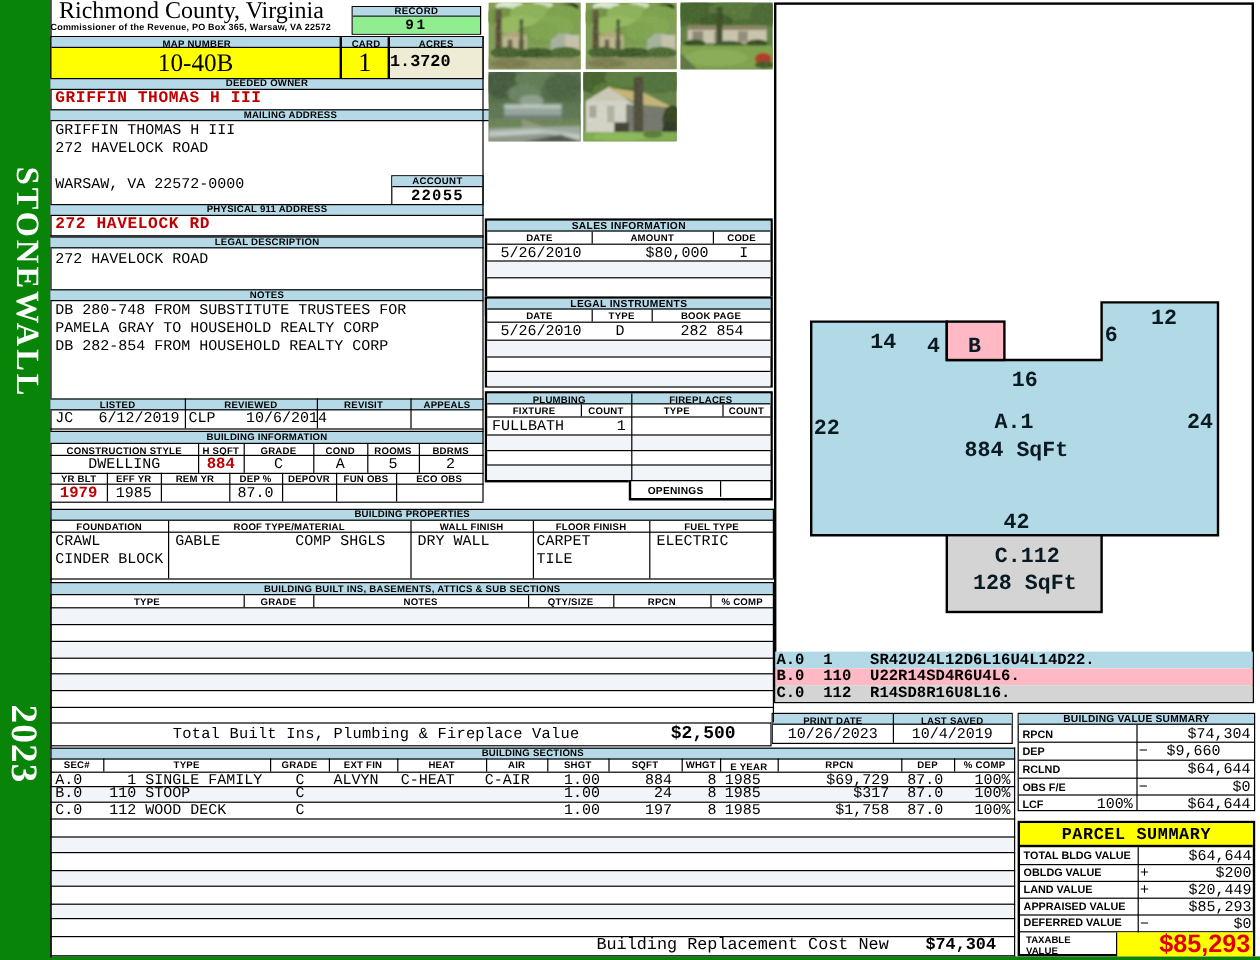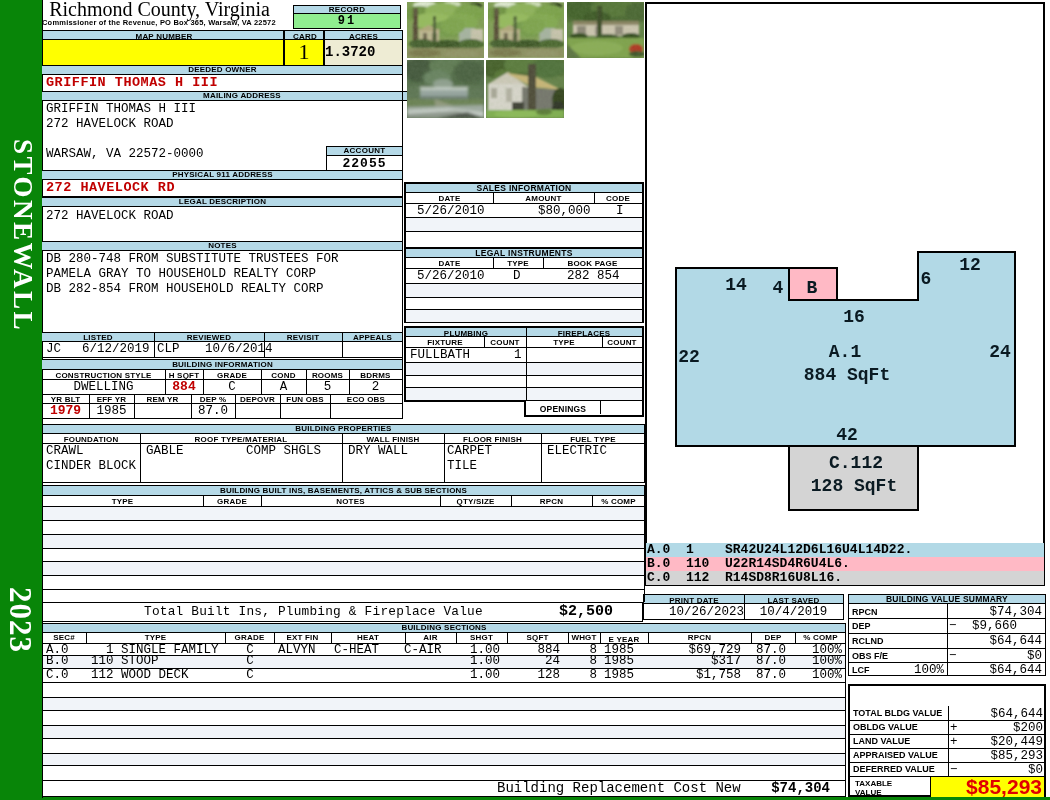--- a/index.html
+++ b/index.html
@@ -32,20 +32,21 @@
 
 <div class="a" style="left:42px;top:30px;width:361px;height:36px;border:1px solid #000">
  <div style="position:absolute;left:0;top:0;width:359px;height:9px;background:#b5d9e7;border-bottom:1px solid #000"></div>
  <div style="position:absolute;left:0;top:9px;width:282px;height:25px;background:#ffff00"></div>
  <div style="position:absolute;left:282px;top:9px;width:77px;height:25px;background:#eeecd4"></div>
  <div class="sl" style="left:0;top:1px;width:242px">MAP NUMBER</div>
  <div class="sl" style="left:242px;top:1px;width:40px">CARD</div>
  <div class="sl" style="left:282px;top:1px;width:77px">ACRES</div>
  <div style="position:absolute;left:240px;top:0;width:2px;height:34px;background:#000"></div>
  <div style="position:absolute;left:280px;top:0;width:2px;height:34px;background:#000"></div>
+ <div style="position:absolute;left:0;top:8px;width:240px;height:26px;font:21px 'Liberation Serif',serif;text-align:center;line-height:26px">10-40B</div>
  <div style="position:absolute;left:240px;top:8px;width:42px;height:26px;font:22px 'Liberation Serif',serif;text-align:center;line-height:26px">1</div>
  <div style="position:absolute;left:282px;top:8px;width:77px;height:26px;font:bold 14px 'Liberation Mono';line-height:26px">1.3720</div>
 </div>
 
 <div class="hd" style="left:42px;top:65px;width:361px;height:10px;line-height:8px">DEEDED OWNER</div>
 <div class="mb red" style="left:46px;top:75px;font-size:13.5px;line-height:16px;letter-spacing:.5px">GRIFFIN THOMAS H III</div>
 
 <div class="hd" style="left:42px;top:91px;width:400px;height:10px;line-height:8px">MAILING ADDRESS</div>
 <div class="m" style="left:46px;top:102px;line-height:15px">GRIFFIN THOMAS H III<br>272 HAVELOCK ROAD<br><br>WARSAW, VA 22572-0000</div>
 <div class="a" style="left:326px;top:146px;width:77px;height:25px;border:1px solid #000;background:#fff">
@@ -274,21 +275,21 @@
 <div class="m" style="left:42px;top:655px;width:518px;text-align:right;line-height:13px">24</div>
 <div class="m" style="left:42px;top:655px;width:555px;text-align:right;line-height:13px">8</div>
 <div class="m" style="left:604px;top:655px;line-height:13px">1985</div>
 <div class="m" style="left:42px;top:655px;width:699px;text-align:right;line-height:13px">$317</div>
 <div class="m" style="left:42px;top:655px;width:744px;text-align:right;line-height:13px">87.0</div>
 <div class="m" style="left:42px;top:655px;width:800px;text-align:right;line-height:13px">100%</div>
 <div class="hl" style="left:42px;top:668px;width:804px"></div>
 <div class="m" style="left:46px;top:668px;line-height:14px">C.0   112 WOOD DECK</div>
 <div class="m" style="left:228px;top:668px;width:44px;text-align:center;line-height:14px">C</div>
 <div class="m" style="left:42px;top:668px;width:458px;text-align:right;line-height:14px">1.00</div>
-<div class="m" style="left:42px;top:668px;width:518px;text-align:right;line-height:14px">128</div>
+<div class="m" style="left:42px;top:668px;width:518px;text-align:right;line-height:14px">197</div>
 <div class="m" style="left:42px;top:668px;width:555px;text-align:right;line-height:14px">8</div>
 <div class="m" style="left:604px;top:668px;line-height:14px">1985</div>
 <div class="m" style="left:42px;top:668px;width:699px;text-align:right;line-height:14px">$1,758</div>
 <div class="m" style="left:42px;top:668px;width:744px;text-align:right;line-height:14px">87.0</div>
 <div class="m" style="left:42px;top:668px;width:800px;text-align:right;line-height:14px">100%</div>
 <div class="hl" style="left:42px;top:682px;width:804px"></div>
 <div class="st" style="left:43px;top:697px;width:802px;height:13px"></div>
 <div class="st" style="left:43px;top:725px;width:802px;height:13px"></div>
 <div class="st" style="left:43px;top:753px;width:802px;height:12px"></div>
 <div class="hl" style="left:42px;top:697px;width:804px"></div>
@@ -330,21 +331,21 @@
 <div class="a" style="left:646px;top:571px;width:398px;height:14px;background:#d4d4d4"></div>
 <div class="mb" style="left:647px;top:543px;font-size:13px;line-height:14px">A.0  1    SR42U24L12D6L16U4L14D22.</div>
 <div class="mb" style="left:647px;top:557px;font-size:13px;line-height:14px">B.0  110  U22R14SD4R6U4L6.</div>
 <div class="mb" style="left:647px;top:571px;font-size:13px;line-height:14px">C.0  112  R14SD8R16U8L16.</div>
 
 <div class="bx" style="left:643px;top:594px;width:201px;height:26px;border-width:1px">
  <div style="position:absolute;left:0;top:0;width:199px;height:9px;background:#b5d9e7;border-bottom:1px solid #000"></div>
  <div class="sl" style="left:0;top:1px;width:100px">PRINT DATE</div>
  <div class="sl" style="left:100px;top:1px;width:99px">LAST SAVED</div>
  <div class="vl" style="left:100px;top:0;height:24px"></div>
- <div class="m" style="left:0;top:10px;width:100px;text-align:right;line-height:14px">10/26/2023</div>
+ <div class="m" style="left:0;top:10px;width:100px;text-align:center;line-height:14px">10/26/2023</div>
  <div class="m" style="left:100px;top:10px;width:99px;text-align:center;line-height:14px">10/4/2019</div>
 </div>
 
 <div class="bx" style="left:848px;top:594px;width:198px;height:82px;border-width:1px">
  <div style="position:absolute;left:0;top:0;width:196px;height:9px;background:#b5d9e7;border-bottom:1px solid #000;font:bold 8.5px 'Liberation Sans';letter-spacing:.2px;text-align:center;line-height:8px">BUILDING VALUE SUMMARY</div>
  <div style="position:absolute;left:3px;top:10px;font:bold 9px 'Liberation Sans';line-height:14px">RPCN</div>
  <div style="position:absolute;left:3px;top:24px;font:bold 9px 'Liberation Sans';line-height:15px">DEP</div>
  <div style="position:absolute;left:3px;top:39px;font:bold 9px 'Liberation Sans';line-height:15px">RCLND</div>
  <div style="position:absolute;left:3px;top:54px;font:bold 9px 'Liberation Sans';line-height:14px">OBS F/E</div>
  <div style="position:absolute;left:3px;top:68px;font:bold 9px 'Liberation Sans';line-height:14px">LCF</div>
@@ -357,20 +358,21 @@
  <div class="m" style="left:98px;top:39px;width:95px;text-align:right;line-height:15px">$64,644</div>
  <div class="m" style="left:98px;top:54px;width:95px;text-align:right;line-height:14px">$0</div>
  <div class="m" style="left:98px;top:68px;width:95px;text-align:right;line-height:14px">$64,644</div>
  <div class="hl" style="left:0;top:23px;width:196px"></div>
  <div class="hl" style="left:0;top:38px;width:196px"></div>
  <div class="hl" style="left:0;top:53px;width:196px"></div>
  <div class="hl" style="left:0;top:67px;width:196px"></div>
 </div>
 
 <div class="bx" style="left:848px;top:684px;width:198px;height:113px">
+ <div style="position:absolute;left:0;top:0;width:194px;height:20px;background:#ffff00;border-bottom:2px solid #000;font:bold 14px 'Liberation Mono';text-align:center;line-height:20px;letter-spacing:.5px">PARCEL SUMMARY</div>
  <div style="position:absolute;left:3px;top:21px;font:bold 9px 'Liberation Sans';line-height:13px">TOTAL BLDG VALUE</div>
  <div style="position:absolute;left:3px;top:35px;font:bold 9px 'Liberation Sans';line-height:13px">OBLDG VALUE</div>
  <div style="position:absolute;left:3px;top:49px;font:bold 9px 'Liberation Sans';line-height:13px">LAND VALUE</div>
  <div style="position:absolute;left:3px;top:63px;font:bold 9px 'Liberation Sans';line-height:13px">APPRAISED VALUE</div>
  <div style="position:absolute;left:3px;top:77px;font:bold 9px 'Liberation Sans';line-height:13px">DEFERRED VALUE</div>
  <div style="position:absolute;left:5px;top:91px;font:bold 8px 'Liberation Sans';line-height:9px;padding-top:2px">TAXABLE<br>VALUE</div>
  <div class="vl" style="left:98px;top:20px;height:71px"></div>
  <div class="m" style="left:100px;top:35px;line-height:14px">+</div>
  <div class="m" style="left:100px;top:49px;line-height:14px">+</div>
  <div class="m" style="left:100px;top:77px;line-height:14px">−</div>

